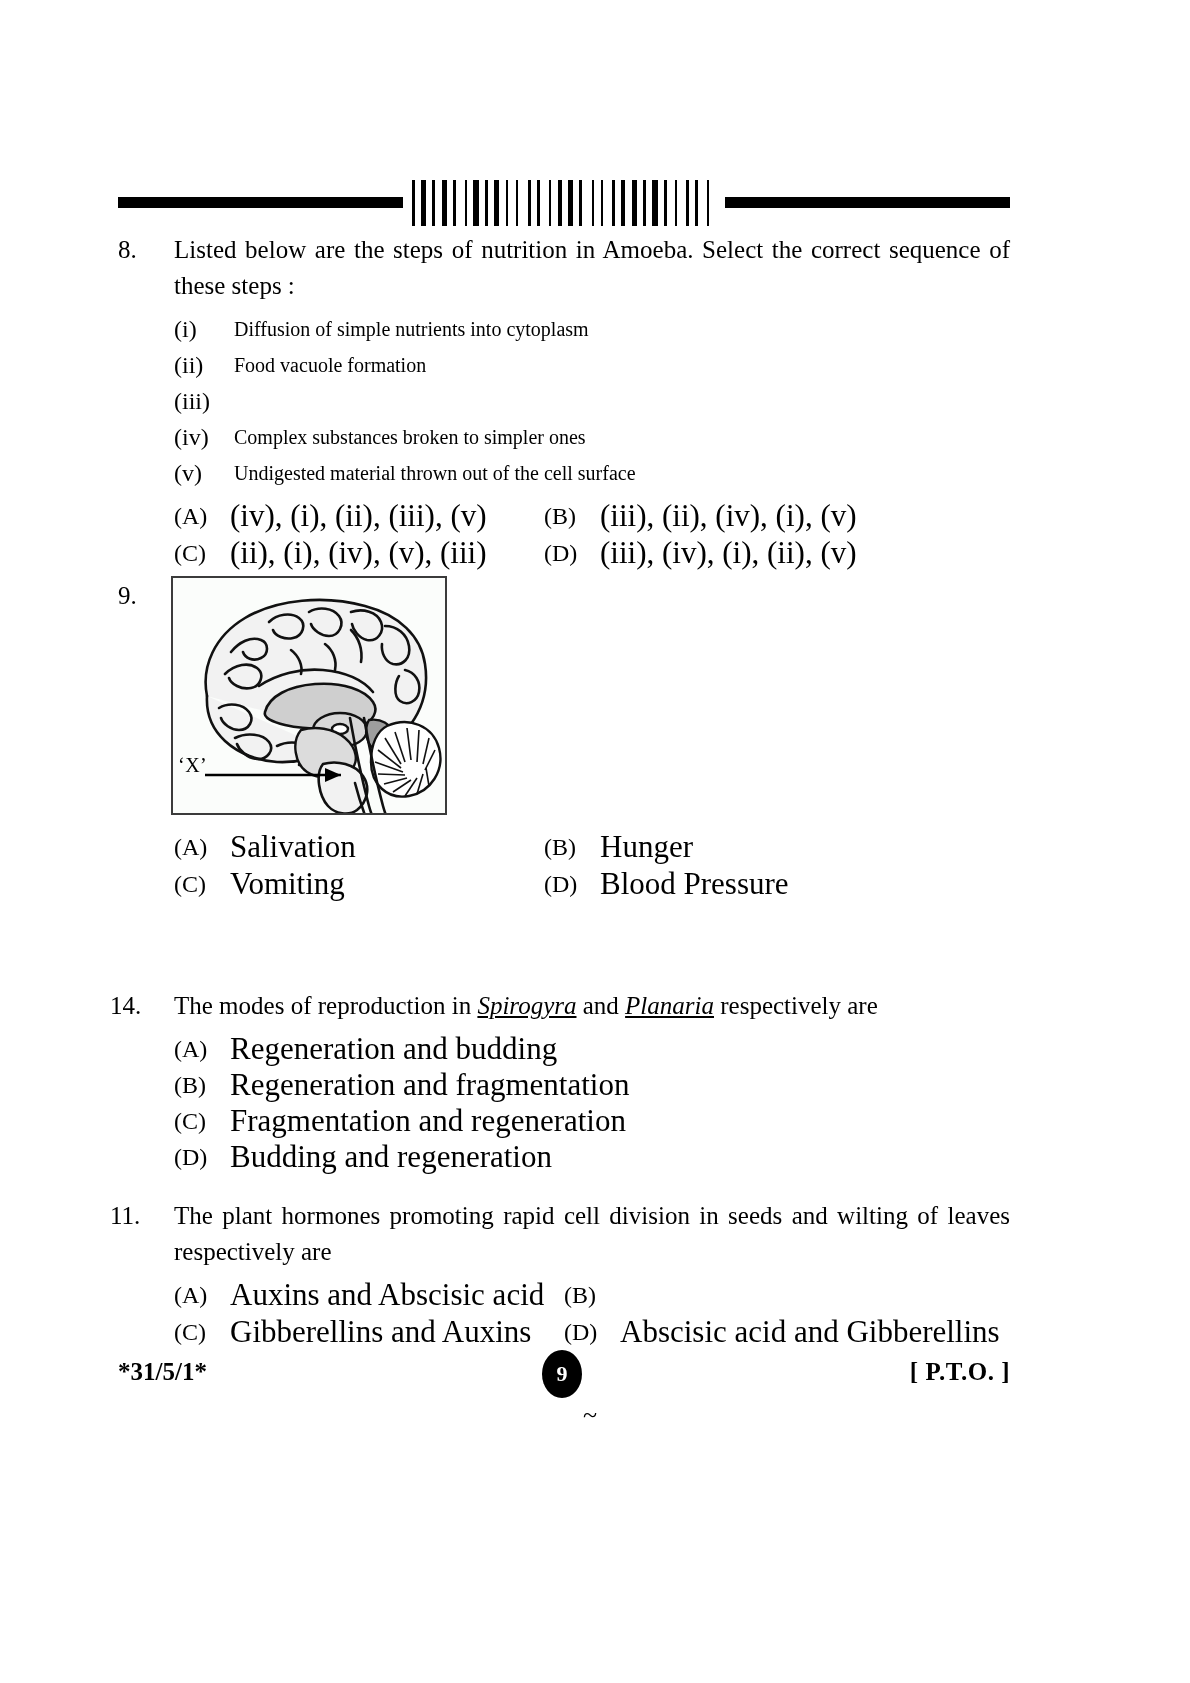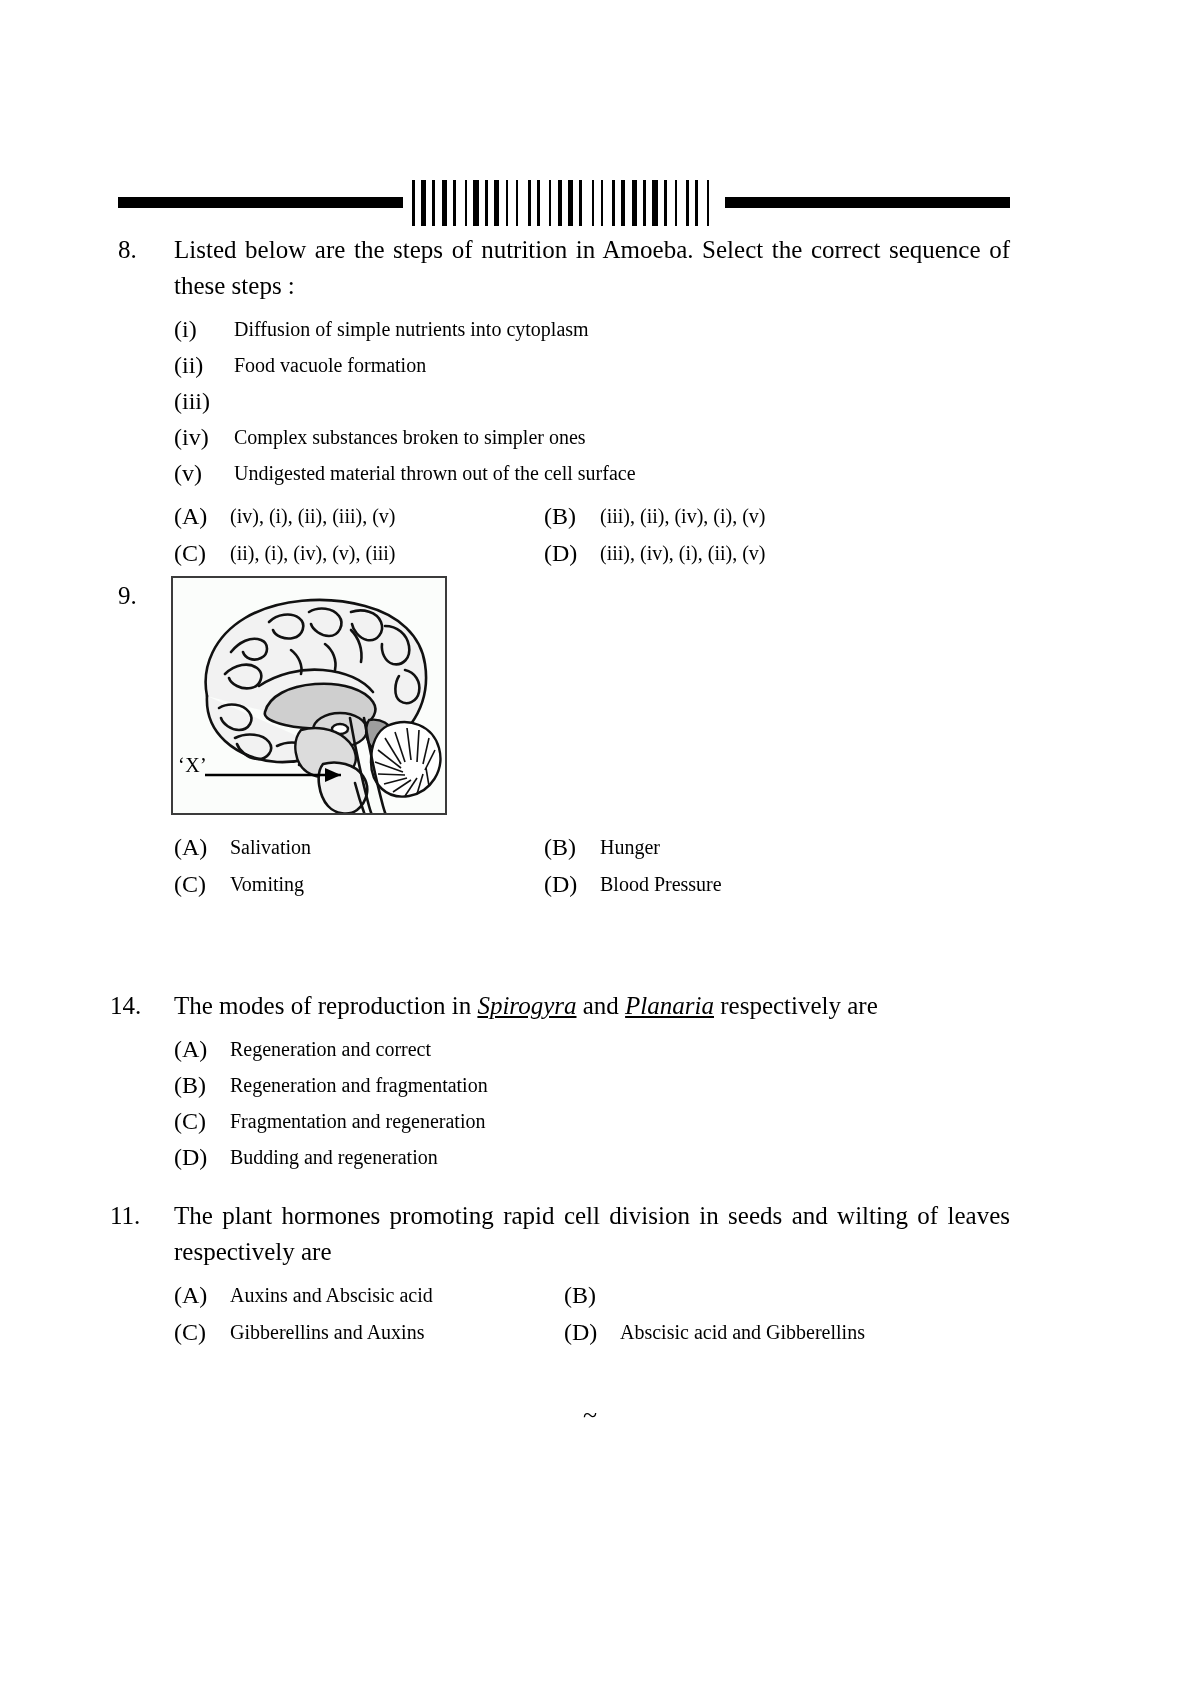--- a/index.html
+++ b/index.html
@@ -101,21 +101,21 @@
   }
   .opt-a  { width: 370px; flex: none; }
   .opt-a-wide { width: 390px; flex: none; }
   .opt-key {
     width: 56px;
     flex: none;
     font-size: 24px;
     line-height: 36px;
   }
   .opt-txt {
-    font-size: 20px;
+    font-size: 31px;
     line-height: 36px;
   }
   .opt-stack .opt-row { margin-bottom: 0; }
 
   
   .sci {
     font-style: italic;
     text-decoration: underline;
   }
 
@@ -429,21 +429,21 @@
   <div class="q" style="left:110px; top:988px; width:900px;">
     <div class="q-num" style="width:64px;">14.</div>
     <div class="q-body">
       <div class="q-stem nojust">
         <span>The modes of reproduction in </span><span class="sci">Spirogyra</span><span> and </span><span class="sci">Planaria</span><span> respectively are</span>
       </div>
       <div class="opts opt-stack">
         <div class="opt-row">
           <div class="opt">
             <div class="opt-key">(A)</div>
-            <div class="opt-txt">Regeneration and correct</div>
+            <div class="opt-txt">Regeneration and budding</div>
           </div>
         </div>
         <div class="opt-row">
           <div class="opt">
             <div class="opt-key">(B)</div>
             <div class="opt-txt">Regeneration and fragmentation</div>
           </div>
         </div>
         <div class="opt-row">
           <div class="opt">
@@ -482,15 +482,20 @@
           </div>
           <div class="opt">
             <div class="opt-key">(D)</div>
             <div class="opt-txt">Abscisic acid and Gibberellins</div>
           </div>
         </div>
       </div>
     </div>
   </div>
 
+  <div class="footer">
+    <div class="footer-code">*31/5/1*</div>
+    <div class="page-badge">9</div>
+    <div class="pto">[ P.T.O. ]</div>
+  </div>
   <div class="tilde">~</div>
 
 </div>
 
 </body></html>

